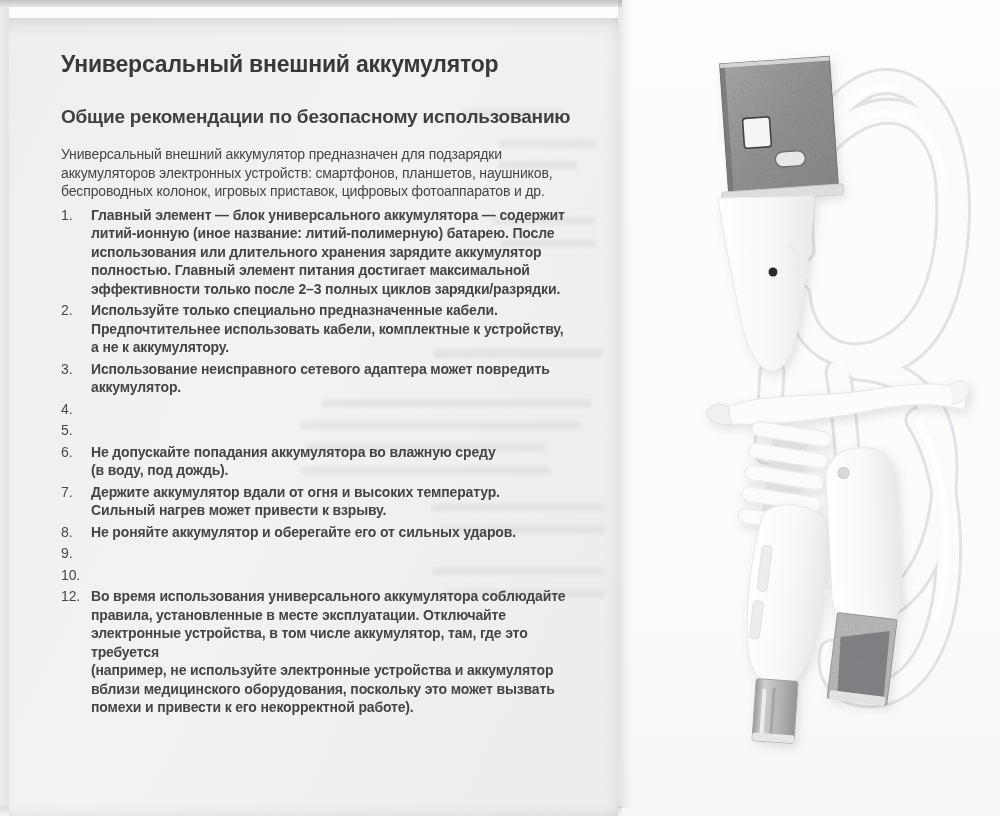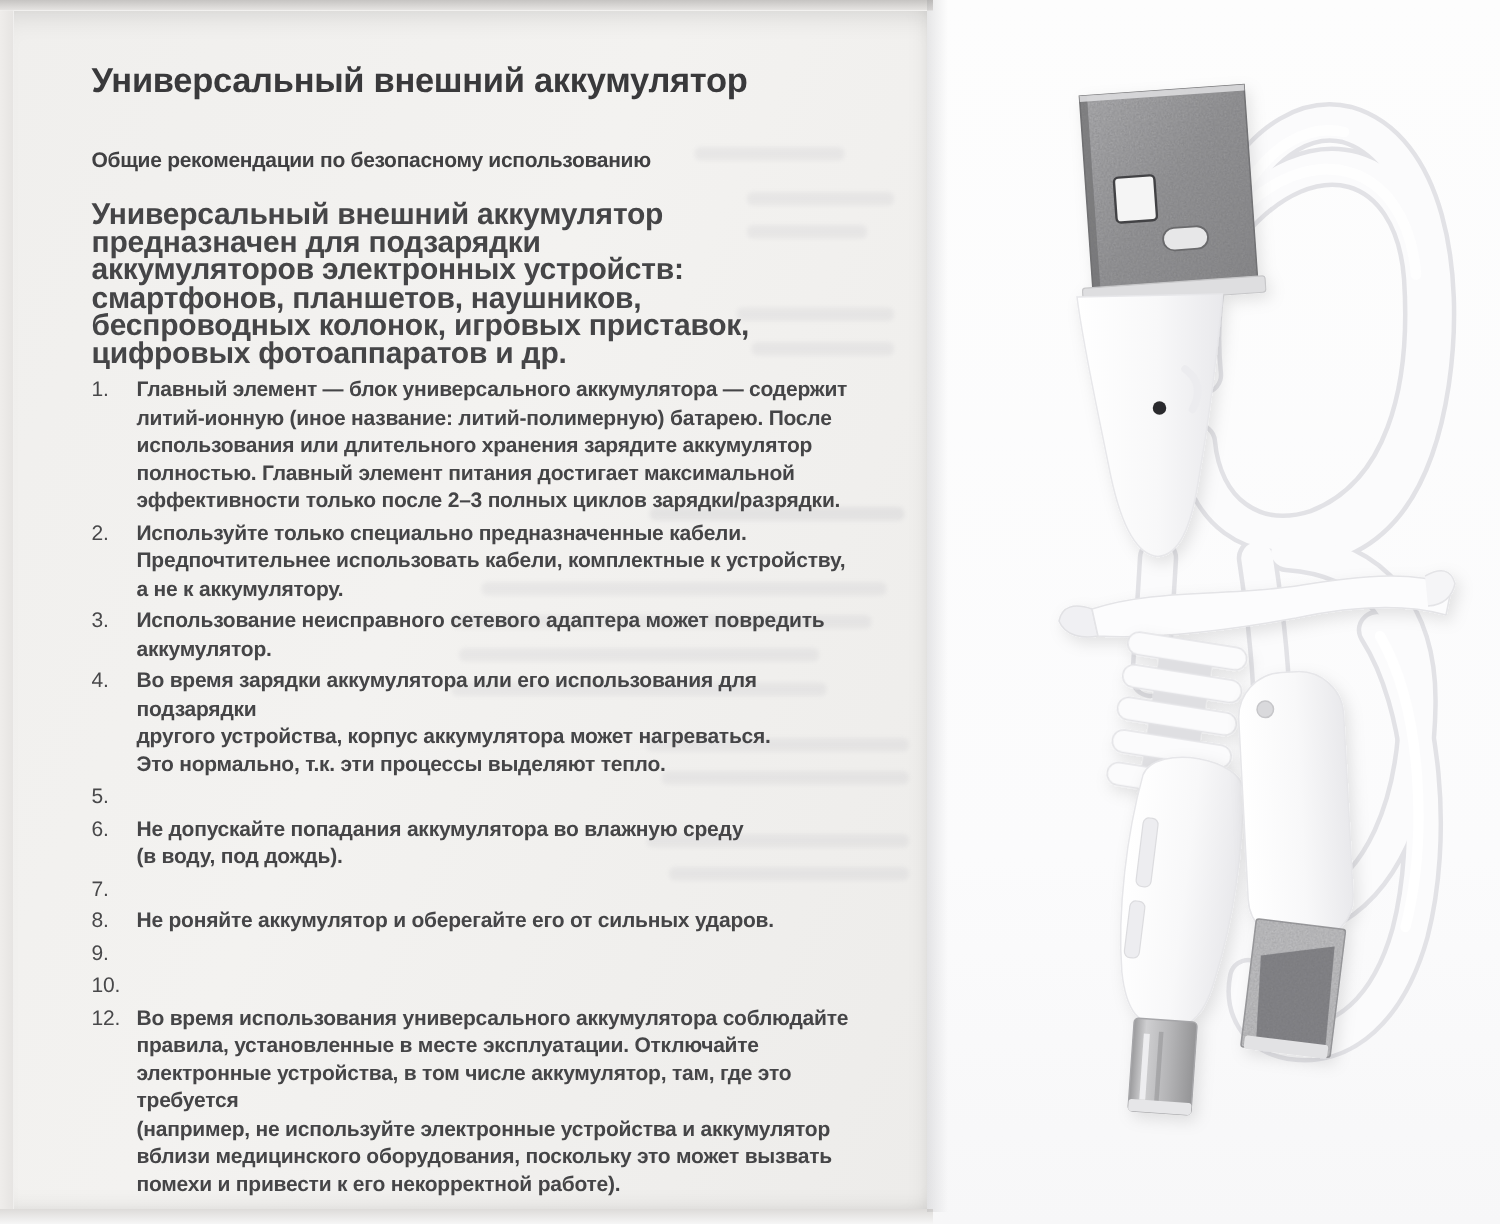--- a/index.html
+++ b/index.html
@@ -18,43 +18,43 @@
   }
   .left-edge{
     position:absolute;left:0;top:7px;width:9px;height:803px;
     background:linear-gradient(90deg,#efedeb,#e6e4e2);
   }
   .bottom-edge{
     position:absolute;left:0;top:806px;width:622px;height:10px;
     background:linear-gradient(180deg,#dddbd9,#f6f6f6);
   }
   .paper{
-    position:absolute;left:9px;top:7px;width:609px;height:799px;
+    position:absolute;left:9px;top:18px;width:609px;height:799px;
     background:linear-gradient(115deg,#f0efed 0%,#f3f2f0 45%,#edecea 100%);
     box-shadow:inset 0 16px 20px -16px rgba(0,0,0,.16),
                inset -10px 0 16px -12px rgba(0,0,0,.10),
                inset 0 -12px 16px -14px rgba(0,0,0,.12);
     overflow:hidden;
   }
   .paper-edge-shadow{
     position:absolute;left:618px;top:0;width:14px;height:808px;
     background:linear-gradient(90deg,rgba(110,110,116,.16),rgba(110,110,116,0));
   }
   .paper-content{position:relative;padding:33px 36px 0 52px;color:#454547;}
   .doc-title{
     margin:0 0 30px 0;font-size:23px;line-height:27px;font-weight:bold;
     color:#39393b;letter-spacing:-.2px;
   }
   .doc-subtitle{
-    margin:0 0 19px 0;font-size:14px;line-height:18px;font-weight:bold;
+    margin:0 0 19px 0;font-size:19px;line-height:18px;font-weight:bold;
     color:#404042;letter-spacing:-.2px;
   }
   .doc-intro{
-    margin:0 0 5px 0;font-size:20px;line-height:18.5px;white-space:pre-line;
-    letter-spacing:-.15px;color:#454547;font-weight:bold;
+    margin:0 0 5px 0;font-size:14px;line-height:18.5px;white-space:pre-line;
+    letter-spacing:-.15px;color:#454547;
   }
   .safety-list{margin:0;padding:0;}
   .list-item{display:flex;margin-bottom:3px;font-size:14px;line-height:18.5px;letter-spacing:-.15px;}
   .item-number{flex:none;width:30px;color:#48484a;}
   .item-text{white-space:pre-line;color:#454547;font-weight:bold;}
   
   .bleed{
     position:absolute;height:9px;border-radius:4px;background:#8f8f9b;
     opacity:.10;filter:blur(1.5px);pointer-events:none;
   }
@@ -109,34 +109,33 @@
 Предпочтительнее использовать кабели, комплектные к устройству,
 а не к аккумулятору.</span>
         </div>
         <div class="list-item">
           <span class="item-number">3.</span>
           <span class="item-text">Использование неисправного сетевого адаптера может повредить
 аккумулятор.</span>
         </div>
         <div class="list-item">
           <span class="item-number">4.</span>
-          <span class="item-text">Во время зарядки аккумулятора или его использования для подзарядки
-другого устройства, корпус аккумулятора может нагреваться.
-Это нормально, т.к. эти процессы выделяют тепло.</span>
         </div>
         <div class="list-item">
           <span class="item-number">5.</span>
         </div>
         <div class="list-item">
           <span class="item-number">6.</span>
           <span class="item-text">Не допускайте попадания аккумулятора во влажную среду
 (в воду, под дождь).</span>
         </div>
         <div class="list-item">
           <span class="item-number">7.</span>
+          <span class="item-text">Держите аккумулятор вдали от огня и высоких температур.
+Сильный нагрев может привести к взрыву.</span>
         </div>
         <div class="list-item">
           <span class="item-number">8.</span>
           <span class="item-text">Не роняйте аккумулятор и оберегайте его от сильных ударов.</span>
         </div>
         <div class="list-item">
           <span class="item-number">9.</span>
         </div>
         <div class="list-item">
           <span class="item-number">10.</span>

